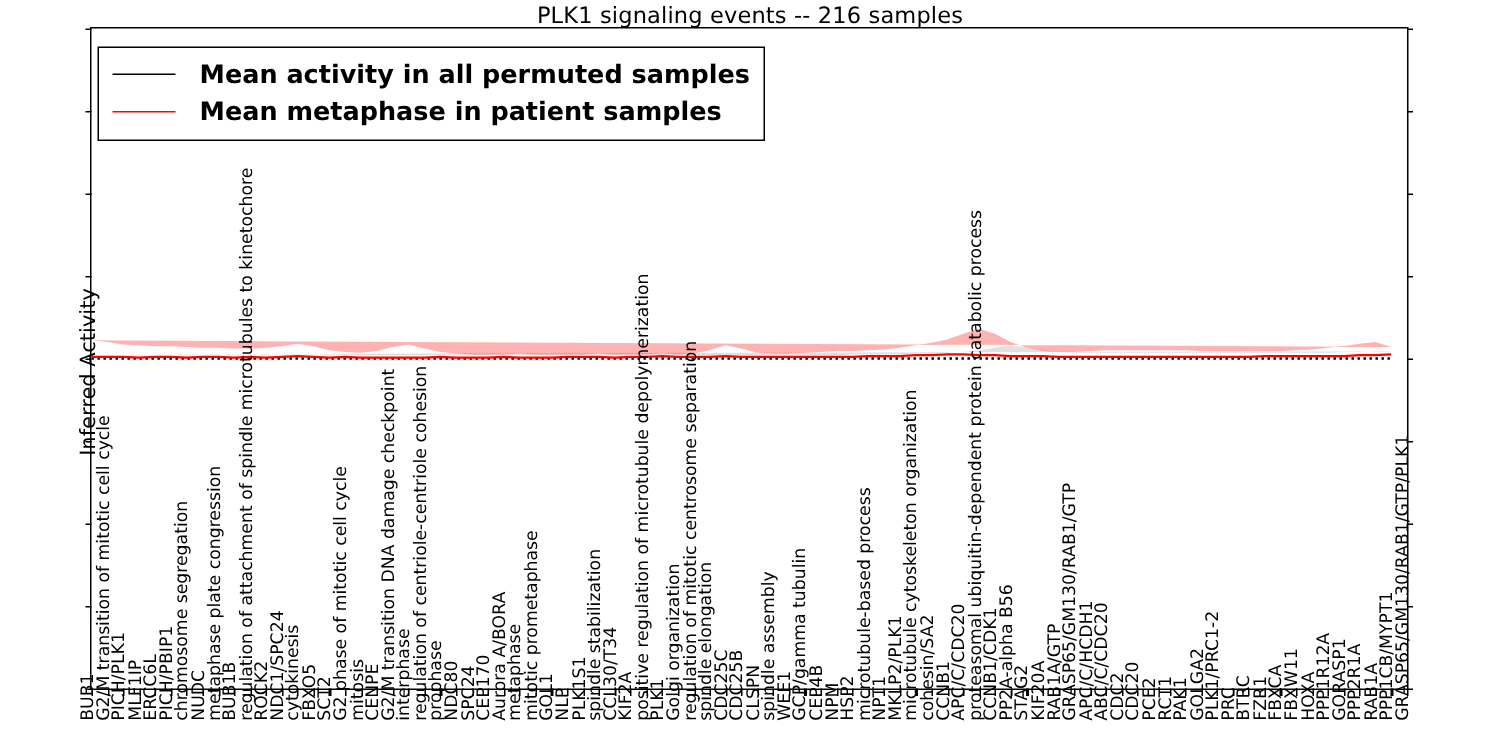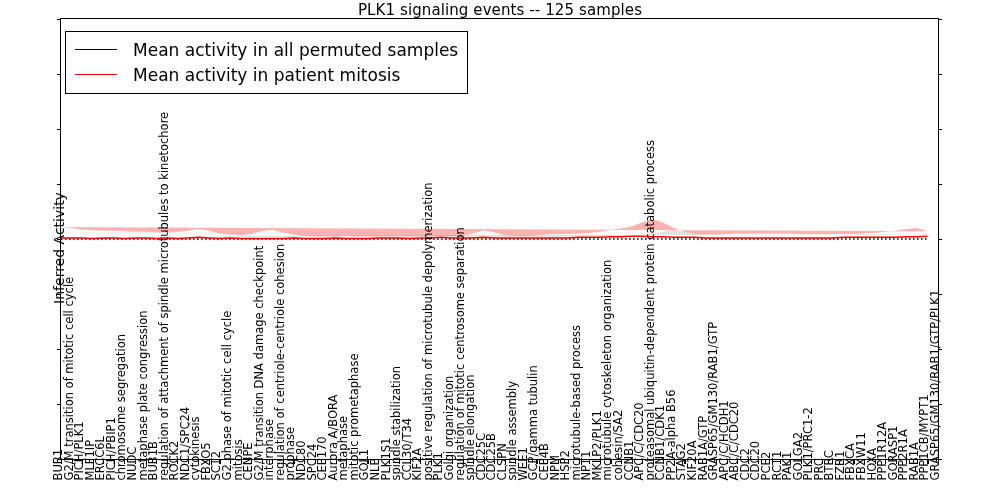--- a/index.html
+++ b/index.html
@@ -41,31 +41,31 @@
     transform-origin:left bottom;
     transform:rotate(-90deg) translateY(4.2px);
   }
 
   
   #legend{
     position:absolute;left:65px;top:31px;
     border:1.1px solid #000;background:#fff;
     padding:5px 9px 6px 9px;z-index:40;
   }
-  .legrow{display:flex;align-items:center;height:25px;}
+  .legrow{display:flex;align-items:center;height:25px;font-weight:bold;}
   .legline{display:inline-block;width:42px;height:0;border-top:1.3px solid #000;margin-right:16px;}
   .legline.red{border-top-color:#ff0000;}
   .legtxt{font-size:17px;color:#000;}
 </style>
 </head>
 <body>
 
 <div id="fig">
 
-  <div id="title">PLK1 signaling events -- 125 samples</div>
+  <div id="title">PLK1 signaling events -- 216 samples</div>
 
   <div id="axes">
     <div id="plotclip">
       <svg id="plotsvg" width="877" height="440" viewBox="0 0 877 440" preserveAspectRatio="none">
           <path d="M0.00 217.25 L10.57 217.25 L21.13 217.25 L31.70 217.25 L42.27 217.25 L52.83 217.25 L63.40 217.25 L73.96 217.25 L84.53 217.25 L95.10 217.25 L105.66 217.25 L116.23 217.25 L126.80 217.25 L137.36 217.25 L147.93 217.25 L158.49 217.25 L169.06 217.80 L179.63 217.80 L190.19 217.80 L200.76 217.80 L211.33 217.80 L221.89 217.80 L232.46 217.80 L243.02 217.80 L253.59 217.80 L264.16 217.80 L274.72 217.80 L285.29 217.80 L295.86 217.80 L306.42 217.80 L316.99 217.80 L327.55 217.80 L338.12 217.80 L348.69 217.80 L359.25 217.80 L369.82 217.80 L380.39 217.80 L390.95 217.80 L401.52 217.80 L412.08 217.80 L422.65 217.80 L433.22 217.80 L443.78 217.80 L454.35 217.80 L464.92 217.80 L475.48 217.80 L486.05 217.80 L496.61 217.80 L507.18 217.25 L517.75 217.25 L528.31 217.25 L538.88 217.25 L549.45 216.70 L560.01 216.70 L570.58 216.15 L581.14 215.60 L591.71 214.50 L602.28 212.85 L612.84 211.20 L623.41 212.85 L633.98 214.50 L644.54 215.60 L655.11 216.15 L665.67 216.15 L676.24 216.15 L686.81 216.15 L697.37 216.15 L707.94 216.15 L718.51 216.15 L729.07 216.15 L739.64 216.15 L750.20 216.15 L760.77 216.15 L771.34 216.15 L781.90 216.15 L792.47 216.15 L803.04 216.15 L813.60 216.15 L824.17 216.15 L834.73 215.60 L845.30 215.60 L855.87 215.05 L866.43 215.05 L877.00 NaN L877.00 NaN L866.43 224.95 L855.87 224.95 L845.30 224.40 L834.73 224.40 L824.17 223.85 L813.60 223.85 L803.04 223.85 L792.47 223.85 L781.90 223.85 L771.34 223.85 L760.77 223.85 L750.20 223.85 L739.64 223.85 L729.07 223.85 L718.51 223.85 L707.94 223.85 L697.37 223.85 L686.81 223.85 L676.24 223.85 L665.67 223.85 L655.11 223.85 L644.54 224.40 L633.98 225.50 L623.41 227.15 L612.84 228.80 L602.28 227.15 L591.71 225.50 L581.14 224.40 L570.58 223.85 L560.01 223.30 L549.45 223.30 L538.88 222.75 L528.31 222.75 L517.75 222.75 L507.18 222.75 L496.61 222.20 L486.05 222.20 L475.48 222.20 L464.92 222.20 L454.35 222.20 L443.78 222.20 L433.22 222.20 L422.65 222.20 L412.08 222.20 L401.52 222.20 L390.95 222.20 L380.39 222.20 L369.82 222.20 L359.25 222.20 L348.69 222.20 L338.12 222.20 L327.55 222.20 L316.99 222.20 L306.42 222.20 L295.86 222.20 L285.29 222.20 L274.72 222.20 L264.16 222.20 L253.59 222.20 L243.02 222.20 L232.46 222.20 L221.89 222.20 L211.33 222.20 L200.76 222.20 L190.19 222.20 L179.63 222.20 L169.06 222.20 L158.49 222.75 L147.93 222.75 L137.36 222.75 L126.80 222.75 L116.23 222.75 L105.66 222.75 L95.10 222.75 L84.53 222.75 L73.96 222.75 L63.40 222.75 L52.83 222.75 L42.27 222.75 L31.70 222.75 L21.13 222.75 L10.57 222.75 L0.00 222.75 Z" fill="#999999" fill-opacity="0.3" stroke="none"></path>
           <path d="M0.00 207.90 L10.57 209.00 L21.13 210.65 L31.70 211.20 L42.27 211.75 L52.83 211.75 L63.40 212.30 L73.96 212.85 L84.53 212.85 L95.10 213.40 L105.66 213.40 L116.23 212.85 L126.80 211.75 L137.36 210.10 L147.93 211.75 L158.49 214.50 L169.06 215.60 L179.63 216.15 L190.19 215.05 L200.76 212.30 L211.33 210.65 L221.89 213.40 L232.46 215.60 L243.02 216.70 L253.59 217.25 L264.16 217.25 L274.72 217.25 L285.29 216.70 L295.86 217.25 L306.42 217.25 L316.99 217.25 L327.55 217.25 L338.12 216.70 L348.69 217.25 L359.25 217.25 L369.82 217.25 L380.39 216.70 L390.95 217.25 L401.52 216.70 L412.08 214.50 L422.65 211.20 L433.22 213.40 L443.78 216.15 L454.35 216.70 L464.92 216.70 L475.48 216.15 L486.05 215.60 L496.61 215.05 L507.18 215.05 L517.75 214.50 L528.31 213.95 L538.88 212.85 L549.45 211.20 L560.01 209.55 L570.58 207.35 L581.14 203.50 L591.71 200.20 L602.28 203.50 L612.84 209.00 L623.41 212.85 L633.98 215.05 L644.54 215.60 L655.11 215.60 L665.67 215.05 L676.24 214.50 L686.81 214.50 L697.37 214.50 L707.94 214.50 L718.51 214.50 L729.07 214.50 L739.64 215.05 L750.20 215.05 L760.77 215.05 L771.34 215.05 L781.90 215.05 L792.47 215.05 L803.04 214.50 L813.60 213.95 L824.17 212.85 L834.73 211.75 L845.30 210.10 L855.87 209.00 L866.43 212.30 L877.00 NaN L877.00 NaN L866.43 226.60 L855.87 229.90 L845.30 228.80 L834.73 227.15 L824.17 226.05 L813.60 224.95 L803.04 224.40 L792.47 223.85 L781.90 223.85 L771.34 223.85 L760.77 223.85 L750.20 223.85 L739.64 223.85 L729.07 224.40 L718.51 224.40 L707.94 224.40 L697.37 224.40 L686.81 224.40 L676.24 224.40 L665.67 223.85 L655.11 223.30 L644.54 223.30 L633.98 223.85 L623.41 226.05 L612.84 229.90 L602.28 235.40 L591.71 238.70 L581.14 235.40 L570.58 231.55 L560.01 229.35 L549.45 227.70 L538.88 226.05 L528.31 224.95 L517.75 224.40 L507.18 223.85 L496.61 223.85 L486.05 223.30 L475.48 222.75 L464.92 222.20 L454.35 222.20 L443.78 222.75 L433.22 225.50 L422.65 227.70 L412.08 224.40 L401.52 222.20 L390.95 221.65 L380.39 222.20 L369.82 221.65 L359.25 221.65 L348.69 221.65 L338.12 222.20 L327.55 221.65 L316.99 221.65 L306.42 221.65 L295.86 221.65 L285.29 222.20 L274.72 221.65 L264.16 221.65 L253.59 221.65 L243.02 222.20 L232.46 223.30 L221.89 225.50 L211.33 228.25 L200.76 226.60 L190.19 223.85 L179.63 222.75 L169.06 223.30 L158.49 224.40 L147.93 227.15 L137.36 228.25 L126.80 226.60 L116.23 226.05 L105.66 225.50 L95.10 225.50 L84.53 226.05 L73.96 226.05 L63.40 226.60 L52.83 227.15 L42.27 227.15 L31.70 227.70 L21.13 228.25 L10.57 229.35 L0.00 229.90 Z" fill="#ff0000" fill-opacity="0.3" stroke="none"></path>
           <path d="M0.00 220.00 L10.57 220.00 L21.13 220.00 L31.70 220.00 L42.27 220.00 L52.83 220.00 L63.40 220.00 L73.96 220.00 L84.53 220.00 L95.10 220.00 L105.66 220.00 L116.23 220.00 L126.80 220.00 L137.36 220.00 L147.93 220.00 L158.49 220.00 L169.06 220.00 L179.63 220.00 L190.19 220.00 L200.76 220.00 L211.33 220.00 L221.89 220.00 L232.46 220.00 L243.02 220.00 L253.59 220.00 L264.16 220.00 L274.72 220.00 L285.29 220.00 L295.86 220.00 L306.42 220.00 L316.99 220.00 L327.55 220.00 L338.12 220.00 L348.69 220.00 L359.25 220.00 L369.82 220.00 L380.39 220.00 L390.95 220.00 L401.52 220.00 L412.08 220.00 L422.65 220.00 L433.22 220.00 L443.78 220.00 L454.35 220.00 L464.92 220.00 L475.48 220.00 L486.05 220.00 L496.61 220.00 L507.18 220.00 L517.75 220.00 L528.31 220.00 L538.88 220.00 L549.45 220.00 L560.01 220.00 L570.58 220.00 L581.14 220.00 L591.71 220.00 L602.28 220.00 L612.84 220.00 L623.41 220.00 L633.98 220.00 L644.54 220.00 L655.11 220.00 L665.67 220.00 L676.24 220.00 L686.81 220.00 L697.37 220.00 L707.94 220.00 L718.51 220.00 L729.07 220.00 L739.64 220.00 L750.20 220.00 L760.77 220.00 L771.34 220.00 L781.90 220.00 L792.47 220.00 L803.04 220.00 L813.60 220.00 L824.17 220.00 L834.73 220.00 L845.30 220.00 L855.87 220.00 L866.43 220.00 L877.00 NaN" fill="none" stroke="#000000" stroke-width="1.6" stroke-dasharray="1.6 2.4"></path>
           <path d="M0.00 218.90 L10.57 218.90 L21.13 218.90 L31.70 219.45 L42.27 218.90 L52.83 218.90 L63.40 219.45 L73.96 218.90 L84.53 218.90 L95.10 219.45 L105.66 218.90 L116.23 219.45 L126.80 218.90 L137.36 218.35 L147.93 218.90 L158.49 219.45 L169.06 218.90 L179.63 219.45 L190.19 219.45 L200.76 219.45 L211.33 219.45 L221.89 219.45 L232.46 218.90 L243.02 219.45 L253.59 219.45 L264.16 219.45 L274.72 218.90 L285.29 219.45 L295.86 219.45 L306.42 219.45 L316.99 218.90 L327.55 218.90 L338.12 218.90 L348.69 219.45 L359.25 218.90 L369.82 218.90 L380.39 218.35 L390.95 218.90 L401.52 218.90 L412.08 218.90 L422.65 218.35 L433.22 218.90 L443.78 218.90 L454.35 218.90 L464.92 218.90 L475.48 218.90 L486.05 218.90 L496.61 218.90 L507.18 218.90 L517.75 218.35 L528.31 218.35 L538.88 218.35 L549.45 217.80 L560.01 217.80 L570.58 217.25 L581.14 217.25 L591.71 217.80 L602.28 217.80 L612.84 218.35 L623.41 218.35 L633.98 218.35 L644.54 218.90 L655.11 218.90 L665.67 218.90 L676.24 218.90 L686.81 218.90 L697.37 218.90 L707.94 218.90 L718.51 218.90 L729.07 218.90 L739.64 218.90 L750.20 218.90 L760.77 218.90 L771.34 218.90 L781.90 218.35 L792.47 218.35 L803.04 218.35 L813.60 218.35 L824.17 218.35 L834.73 218.35 L845.30 217.80 L855.87 217.80 L866.43 217.25 L877.00 NaN" fill="none" stroke="#ff0000" stroke-width="1.5"></path>
         </svg>
     </div>
@@ -261,17 +261,17 @@
       <div class="xlab" style="left: 877px;">GRASP65/GM130/RAB1/GTP/PLK1</div>
     </div>
 
   <div id="legend">
     <div class="legrow">
       <span class="legline"></span>
       <span class="legtxt">Mean activity in all permuted samples</span>
     </div>
     <div class="legrow">
       <span class="legline red"></span>
-      <span class="legtxt">Mean activity in patient mitosis</span>
+      <span class="legtxt">Mean metaphase in patient samples</span>
     </div>
   </div>
 
 </div>
 
 </body></html>

